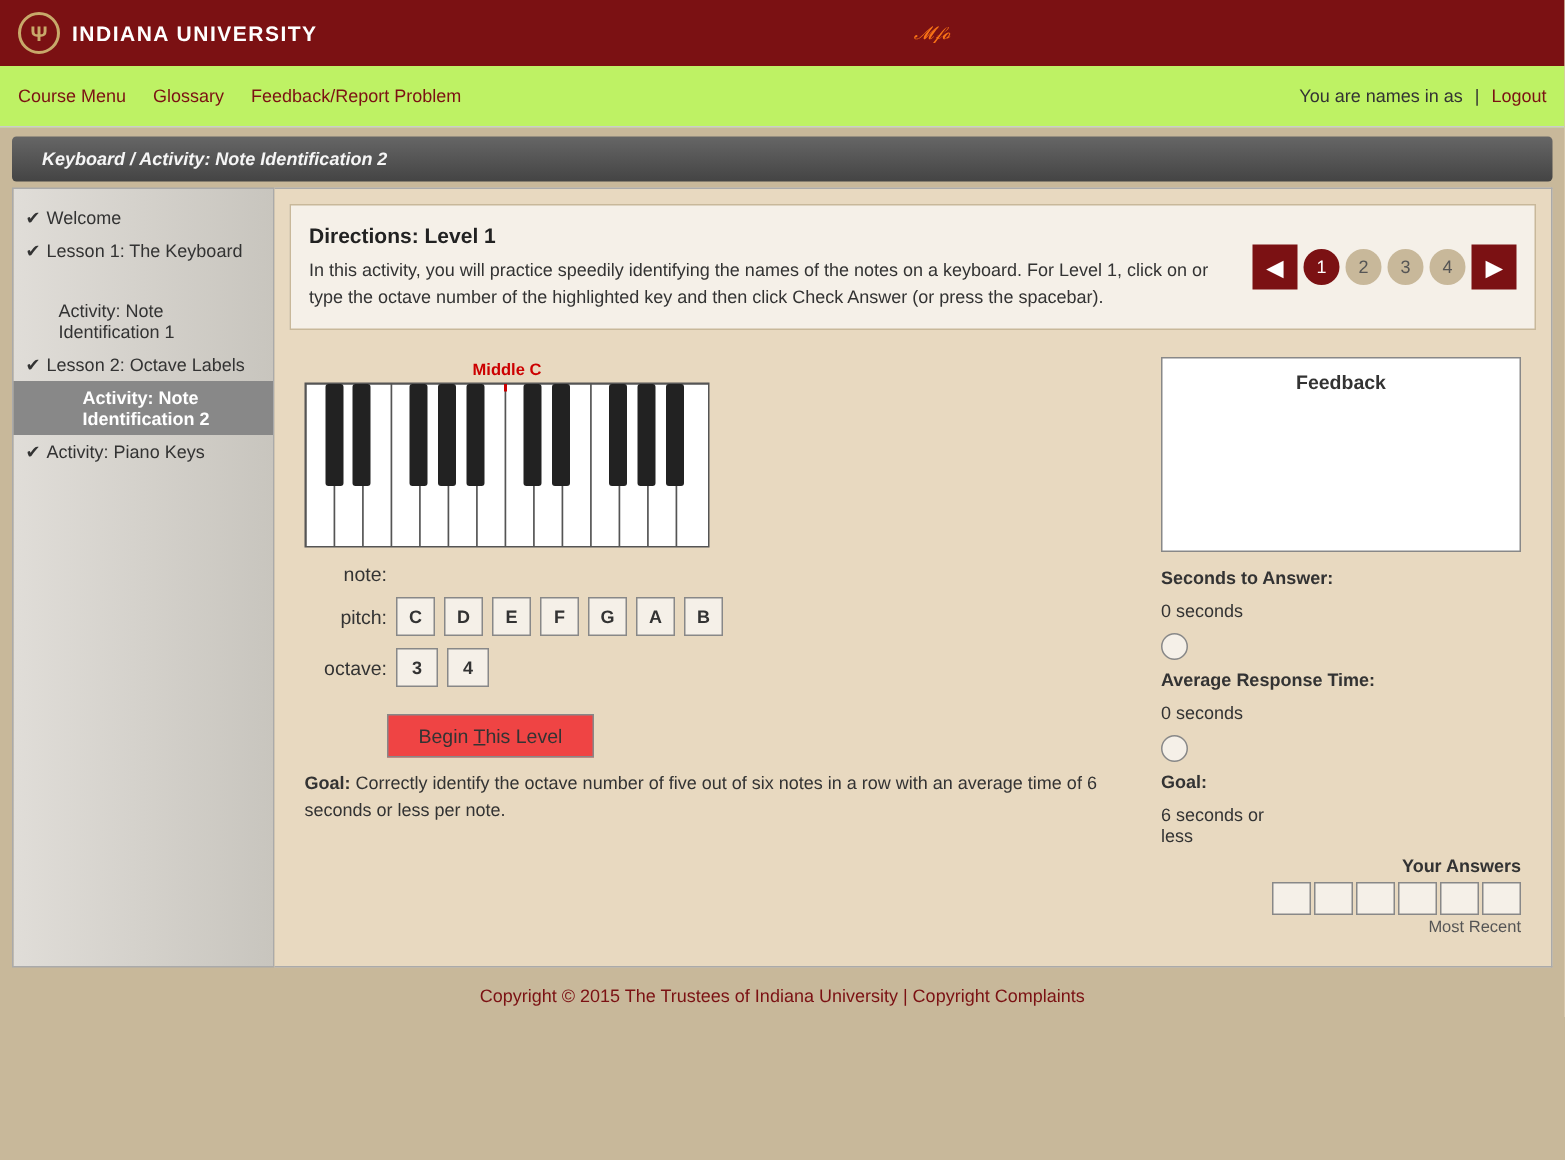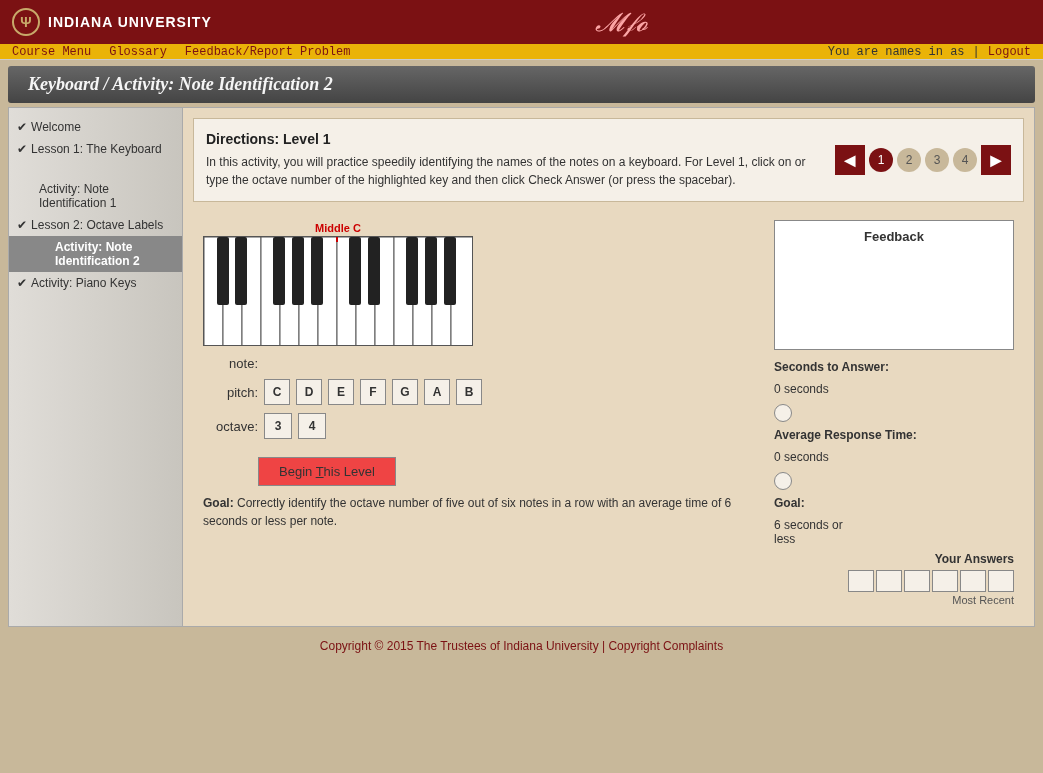--- a/index.html
+++ b/index.html
@@ -36,34 +36,33 @@
       font-weight: bold;
       letter-spacing: 1px;
       text-transform: uppercase;
     }
     #center-logo {
       margin: 0 auto;
       display: flex;
       align-items: center;
     }
     #center-logo-text {
-      color: #fca5a5;
-      font-size: 26px;
+      color: #f97316;
+      font-size: 12px;
       font-style: italic;
     }
 
     
     #navbar {
-      background: #eab308;
-      height: 16px;
+      background: #bef264;
+      height: 41px;
       display: flex;
       align-items: center;
       padding: 0 12px;
       border-bottom: 1px solid #ccc;
-      font-family: Liberation Mono, monospace;
     }
     .nav-link {
       color: #7b1113;
       font-size: 12px;
       cursor: pointer;
       margin-right: 18px;
       text-decoration: none;
     }
     #login-info {
       margin-left: auto;
@@ -82,24 +81,23 @@
 
     
     #page-title-bar {
       background: linear-gradient(to bottom, #666, #444);
       padding: 8px 20px;
       margin: 6px 8px 4px 8px;
       border-radius: 3px;
     }
     #page-title-bar h1 {
       color: #f5f5f5;
-      font-size: 18px;
+      font-size: 12px;
       font-weight: bold;
       font-style: italic;
-      font-family: Liberation Serif, serif;
     }
 
     
     #main-layout {
       display: flex;
       margin: 0 8px 4px 8px;
       gap: 0;
     }
 
     

